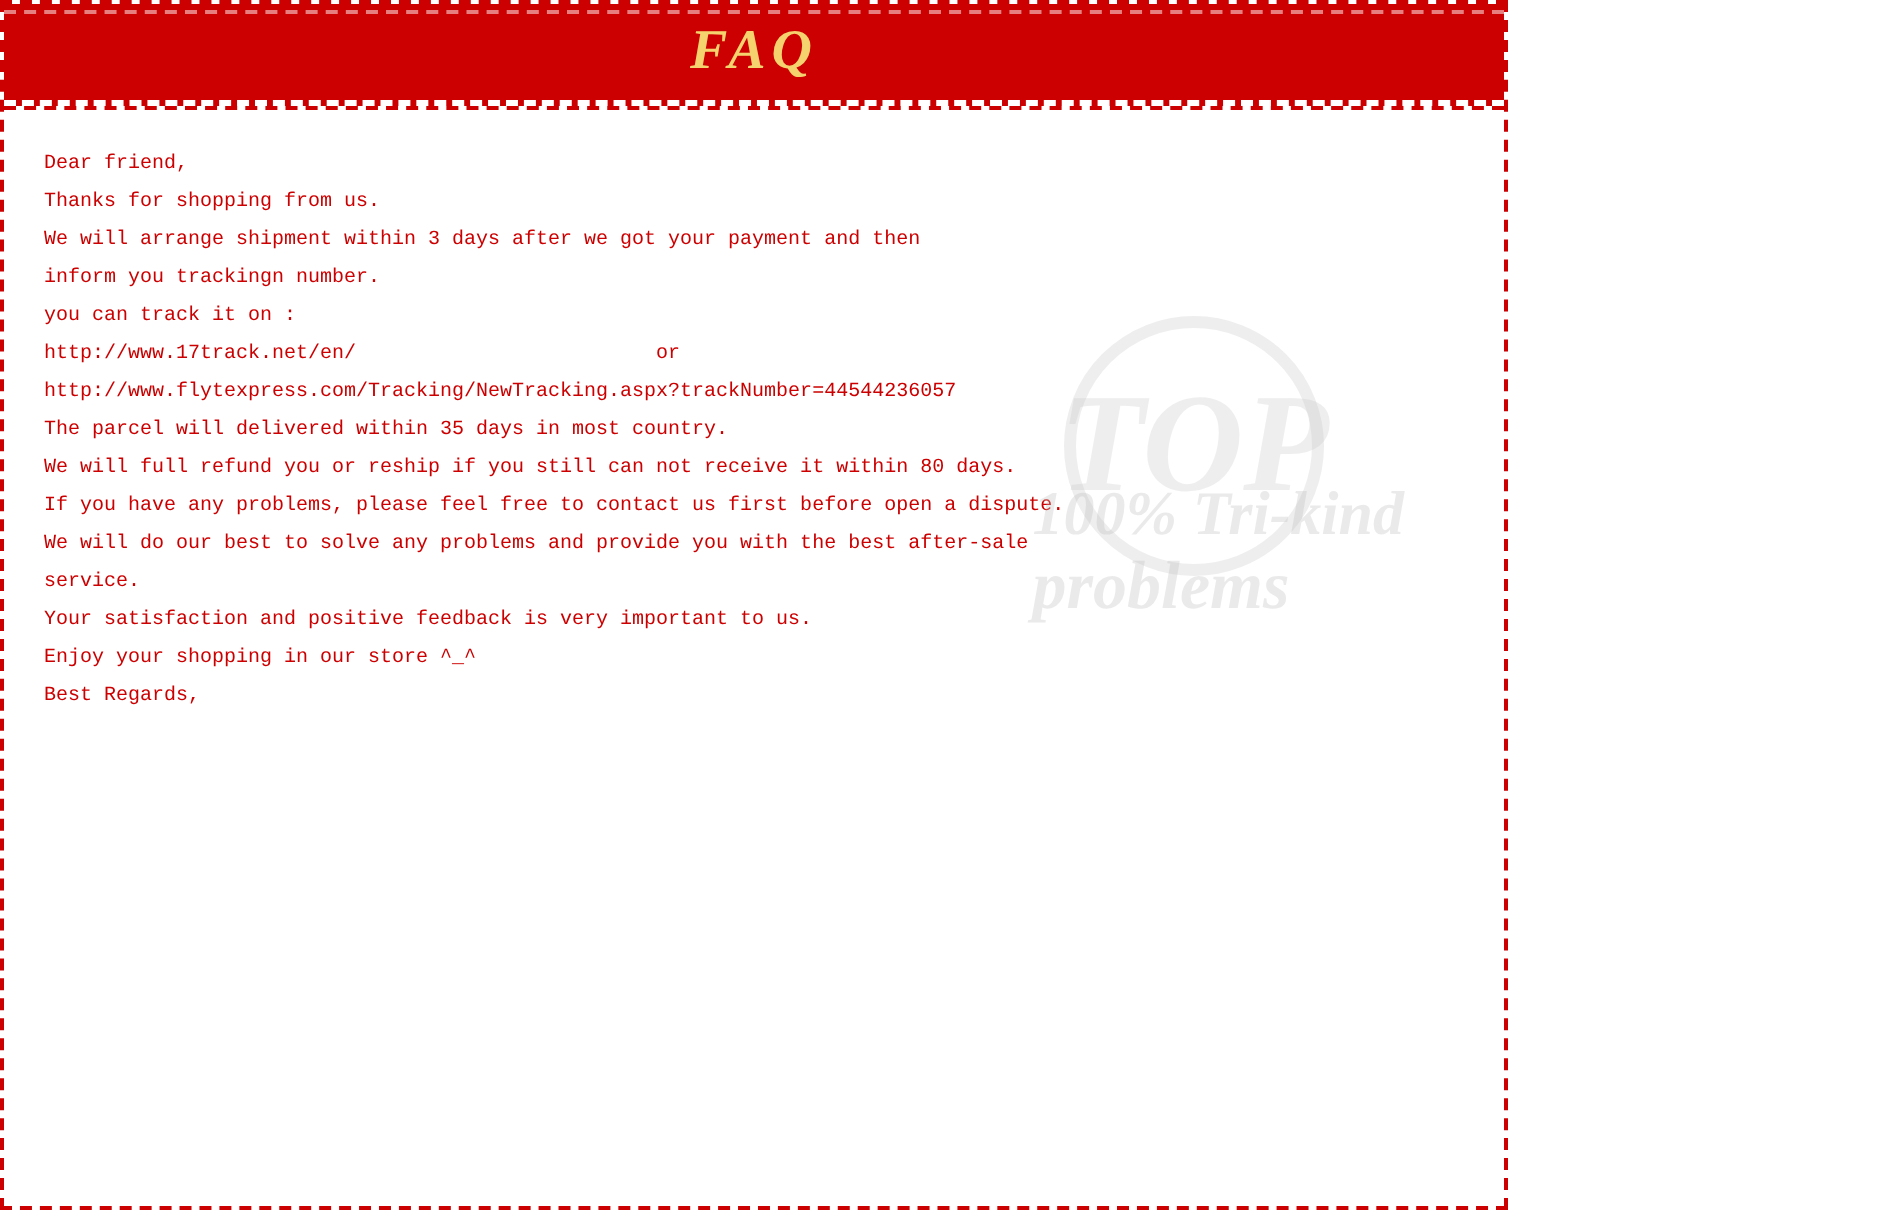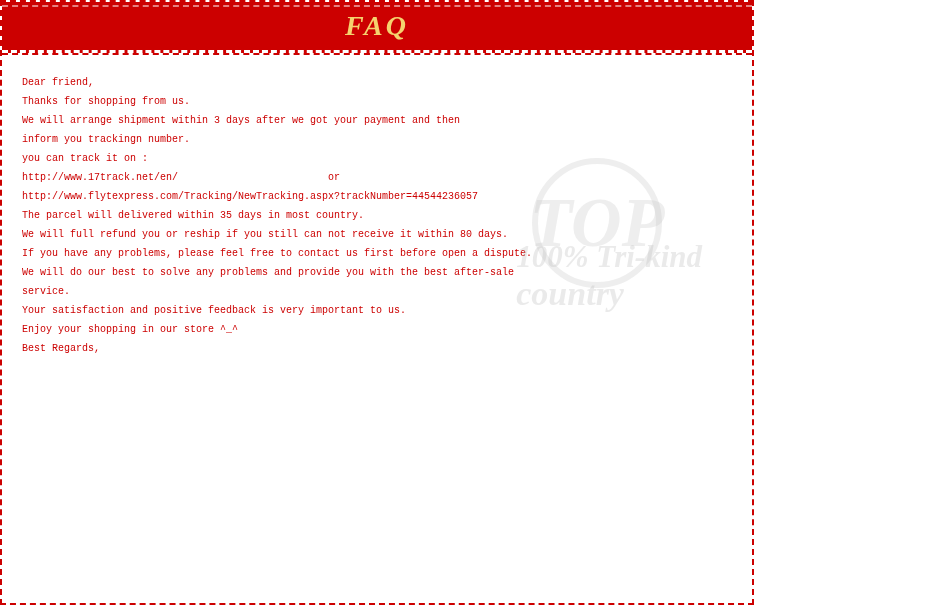--- a/index.html
+++ b/index.html
@@ -101,16 +101,16 @@
 
   <div class="content-area">
     <div class="content-text"><div>Dear friend,</div><div>Thanks for shopping from us.</div><div>We will arrange shipment within 3 days after we got your payment and then</div><div>inform you trackingn number.</div><div>you can track it on :</div><div>http://www.17track.net/en/                         or</div><div>http://www.flytexpress.com/Tracking/NewTracking.aspx?trackNumber=44544236057</div><div>The parcel will delivered within 35 days in most country.</div><div>We will full refund you or reship if you still can not receive it within 80 days.</div><div>If you have any problems, please feel free to contact us first before open a dispute.</div><div>We will do our best to solve any problems and provide you with the best after-sale</div><div>service.</div><div>Your satisfaction and positive feedback is very important to us.</div><div>Enjoy your shopping in our store ^_^</div><div>Best Regards,</div></div>
 
     <div class="top-watermark">
       <span>TOP</span>
     </div>
 
     <div style="position:absolute; bottom: 55px; right: 50px; pointer-events:none;">
       <div style="color:rgba(190,190,190,0.32); font-size:31px; font-style:italic; font-weight:bold; font-family:Georgia,serif;">100% Tri-kind</div>
-      <div style="color:rgba(190,190,190,0.32); font-size:34px; font-style:italic; font-weight:bold; font-family:Georgia,serif;">country</div>
+      <div style="color:rgba(190,190,190,0.32); font-size:34px; font-style:italic; font-weight:bold; font-family:Georgia,serif;">problems</div>
     </div>
   </div>
 </div>
 
 </body></html>

